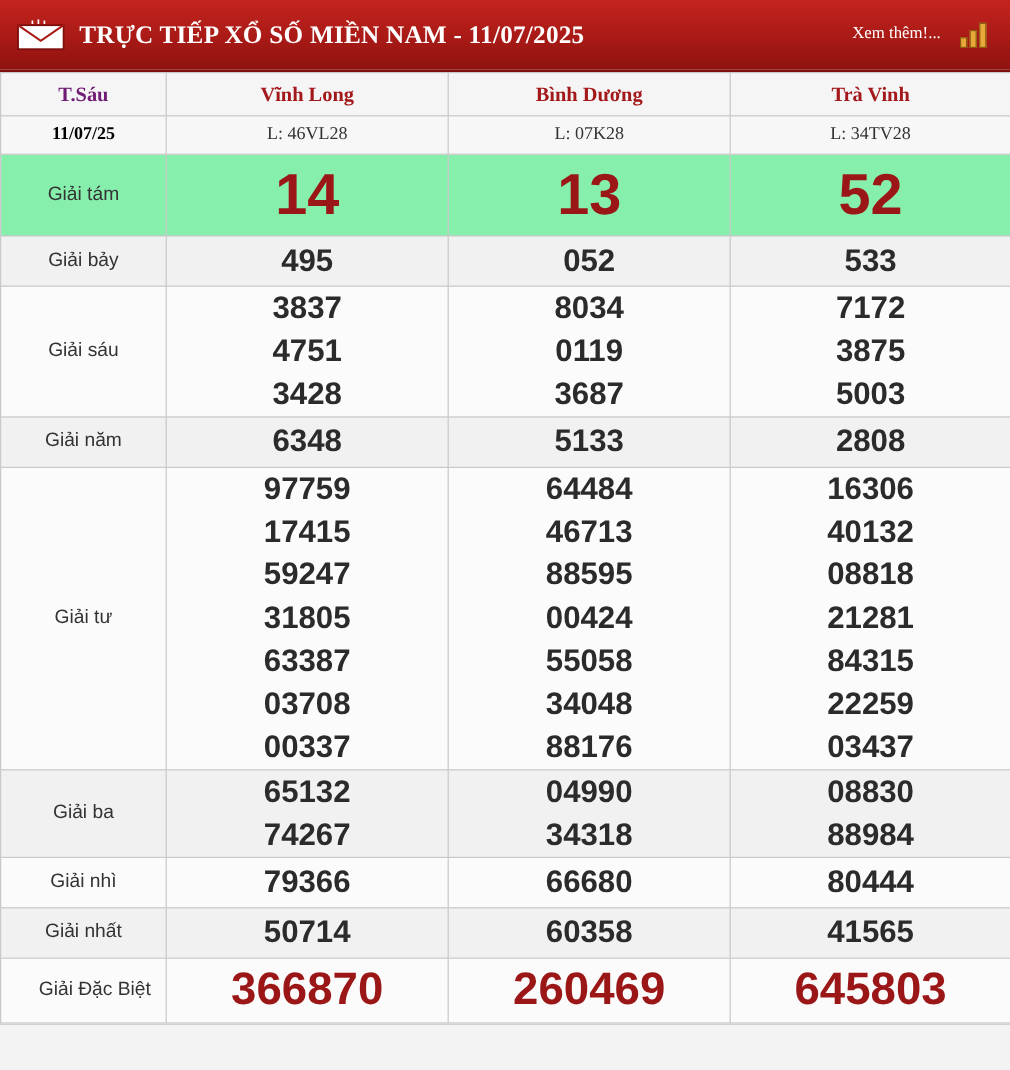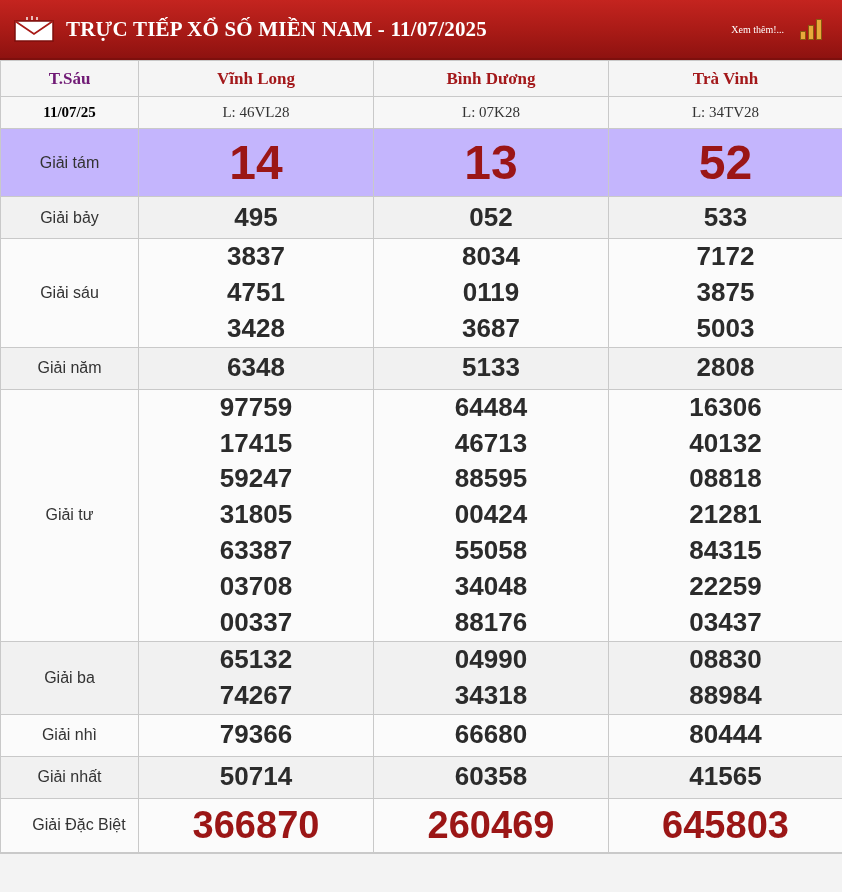--- a/index.html
+++ b/index.html
@@ -36,21 +36,21 @@
     color: #ffffff;
     font-size: 21px;
     font-weight: bold;
     letter-spacing: .2px;
     white-space: nowrap;
     font-family: "Liberation Serif", serif;
   }
   .header-more {
     margin-left: auto;
     color: #ffffff;
-    font-size: 10px;
+    font-size: 14px;
     white-space: nowrap;
     padding-right: 6px;
     font-family: "Liberation Serif", serif;
   }
   .bars-icon {
     margin-left: 10px;
     margin-right: 4px;
     display: flex;
     align-items: flex-end;
     height: 22px;
@@ -118,21 +118,21 @@
   }
   .nums {
     font-size: 26px;
     font-weight: bold;
     color: #2b2b2b;
     line-height: 1.38;
     padding: 5px 0;
   }
   .nums .n { display: block; }
 
-  .row-g8 td { height: 68px; background: #c4b5fd; }
+  .row-g8 td { height: 68px; background: #86efac; }
   .row-g8 .nums {
     font-size: 48px;
     color: #9b1616;
     line-height: 1;
   }
   .row-g7 td { height: 42px; background: #f1f1f1; }
   .row-g6 td { background: #fbfbfb; }
   .row-g5 td { height: 42px; background: #f1f1f1; }
   .row-g4 td { background: #fbfbfb; }
   .row-g3 td { background: #f1f1f1; }

